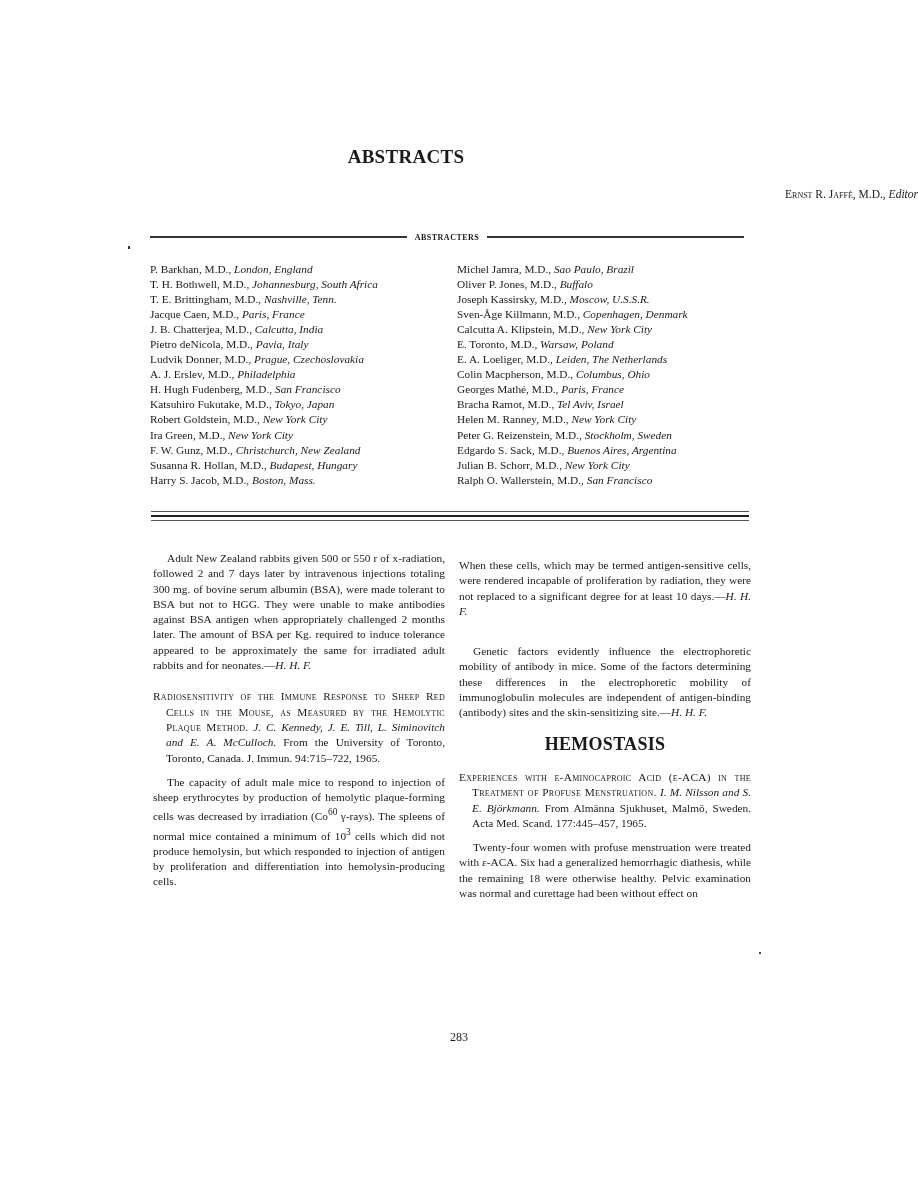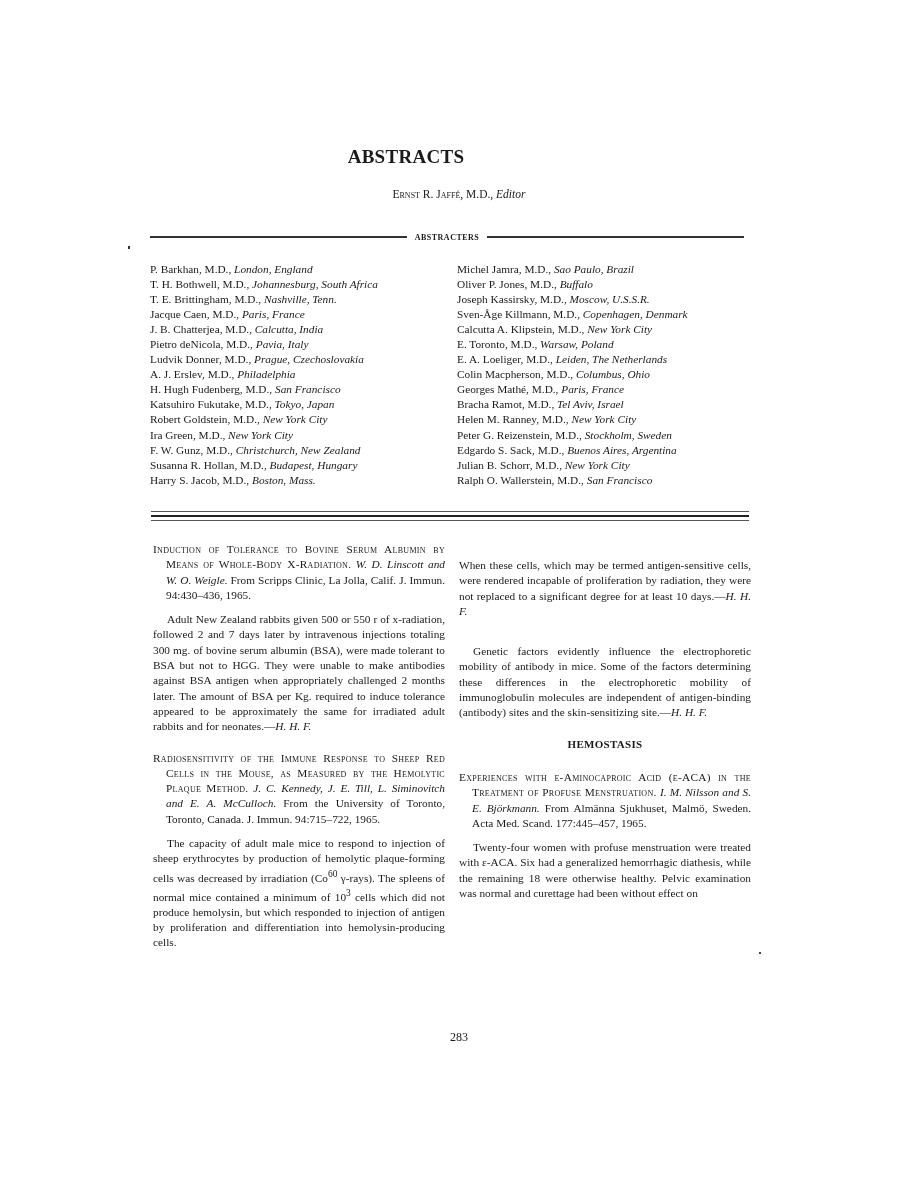--- a/index.html
+++ b/index.html
@@ -1,41 +1,41 @@
 <!DOCTYPE html>
 <html><head>
 <meta charset="utf-8">
 <style>
   html, body { margin: 0; padding: 0; background: #ffffff; }
   body { width: 918px; height: 1188px; position: relative; overflow: hidden;
          font-family: "Liberation Serif", "DejaVu Serif", serif; color: #1a1a1a; }
   .title { position: absolute; top: 146px; left: 0; width: 812px; text-align: center;
            font-family: "Liberation Serif", serif; font-weight: bold; font-size: 19px; letter-spacing: 0.3px; }
-  .editor { position: absolute; top: 188px; left: 0; width: 918px; text-align: center; font-size: 11.5px; }
+  .editor { position: absolute; top: 188px; left: 0; width: 918px; text-align: right; font-size: 11.5px; }
   .sc { font-variant: small-caps; }
   .it { font-style: italic; }
   .abstracters-rule { position: absolute; top: 232px; left: 150px; width: 594px; height: 10px; display: flex; align-items: center; }
   .abstracters-rule .line { flex: 1; height: 1.6px; background: #333; }
   .abstracters-rule .label { padding: 0 8px; font-size: 8px; font-weight: bold; letter-spacing: 0.5px; }
   .bullet { position: absolute; top: 246px; left: 128px; width: 2px; height: 3px; background: #333; }
   .names { position: absolute; top: 262px; font-size: 11.3px; line-height: 15.05px; white-space: nowrap; }
   .names.left { left: 150px; }
   .names.right { left: 457px; }
   .double-rule { position: absolute; top: 511px; left: 151px; width: 598px; }
   .double-rule div { height: 1px; background: #555; margin-bottom: 3px; }
   .double-rule div.thick { height: 1.5px; background: #222; }
   .col { position: absolute; width: 292px; font-size: 11.3px; line-height: 15.3px; text-align: justify; }
   .col.left { left: 153px; top: 542px; }
   .col.right { left: 459px; top: 542px; margin-top: 16px; }
   .col p { margin: 0; }
   .heading { text-indent: -13px; padding-left: 13px; margin: 0; }
   .heading .hd { font-variant: small-caps; letter-spacing: 0.3px; }
   .body-par { text-indent: 14px; margin-top: 9px !important; }
   .gap { height: 16px; }
-  .section-title { text-align: center; font-weight: bold; font-size: 11px; margin: 16px 0 18px 0; letter-spacing: 0.3px; }
+  .section-title { text-align: center; font-weight: bold; font-size: 18px; margin: 16px 0 18px 0; letter-spacing: 0.3px; }
   .page-number { position: absolute; top: 1030px; left: 0; width: 918px; text-align: center; font-size: 12px; }
   .right-mark { position: absolute; top: 952px; left: 759px; width: 2px; height: 2px; background: #444; }
 </style>
 </head>
 <body>
 
 <div class="title">ABSTRACTS</div>
 
 <div class="editor"><span class="sc">Ernst R. Jaffé</span><span>, M.D., </span><span class="it">Editor</span></div>
 
@@ -81,21 +81,20 @@
     <div><span>Ralph O. Wallerstein, M.D., </span><span class="it">San Francisco</span></div>
   </div>
 
 <div class="double-rule">
   <div></div>
   <div class="thick"></div>
   <div></div>
 </div>
 
 <div class="col left">
-  <p class="heading"><span class="hd">Induction of Tolerance to Bovine Serum Albumin by Means of Whole-Body X-Radiation.</span> <span class="it">W. D. Linscott and W. O. Weigle.</span> <span>From Scripps Clinic, La Jolla, Calif. J. Immun. 94:430–436, 1965.</span></p>
   <p class="body-par"><span>Adult New Zealand rabbits given 500 or 550 r of x-radiation, followed 2 and 7 days later by intravenous injections totaling 300 mg. of bovine serum albumin (BSA), were made tolerant to BSA but not to HGG. They were unable to make antibodies against BSA antigen when appropriately challenged 2 months later. The amount of BSA per Kg. required to induce tolerance appeared to be approximately the same for irradiated adult rabbits and for neonates.</span>—<span class="it">H. H. F.</span></p>
   <div class="gap"></div>
   <p class="heading"><span class="hd">Radiosensitivity of the Immune Response to Sheep Red Cells in the Mouse, as Measured by the Hemolytic Plaque Method.</span> <span class="it">J. C. Kennedy, J. E. Till, L. Siminovitch and E. A. McCulloch.</span> <span>From the University of Toronto, Toronto, Canada. J. Immun. 94:715–722, 1965.</span></p>
   <p class="body-par"><span>The capacity of adult male mice to respond to injection of sheep erythrocytes by production of hemolytic plaque-forming cells was decreased by irradiation (Co</span><sup>60</sup><span> γ-rays). The spleens of normal mice contained a minimum of 10</span><sup>3</sup><span> cells which did not produce hemolysin, but which responded to injection of antigen by proliferation and differentiation into hemolysin-producing cells.</span></p>
 </div>
 
 <div class="col right">
     <p><span>When these cells, which may be termed antigen-sensitive cells, were rendered incapable of proliferation by radiation, they were not replaced to a significant degree for at least 10 days.</span>—<span class="it">H. H. F.</span></p>
     <div class="gap"></div>
     <p class="body-par"><span>Genetic factors evidently influence the electrophoretic mobility of antibody in mice. Some of the factors determining these differences in the electrophoretic mobility of immunoglobulin molecules are independent of antigen-binding (antibody) sites and the skin-sensitizing site.</span>—<span class="it">H. H. F.</span></p>

